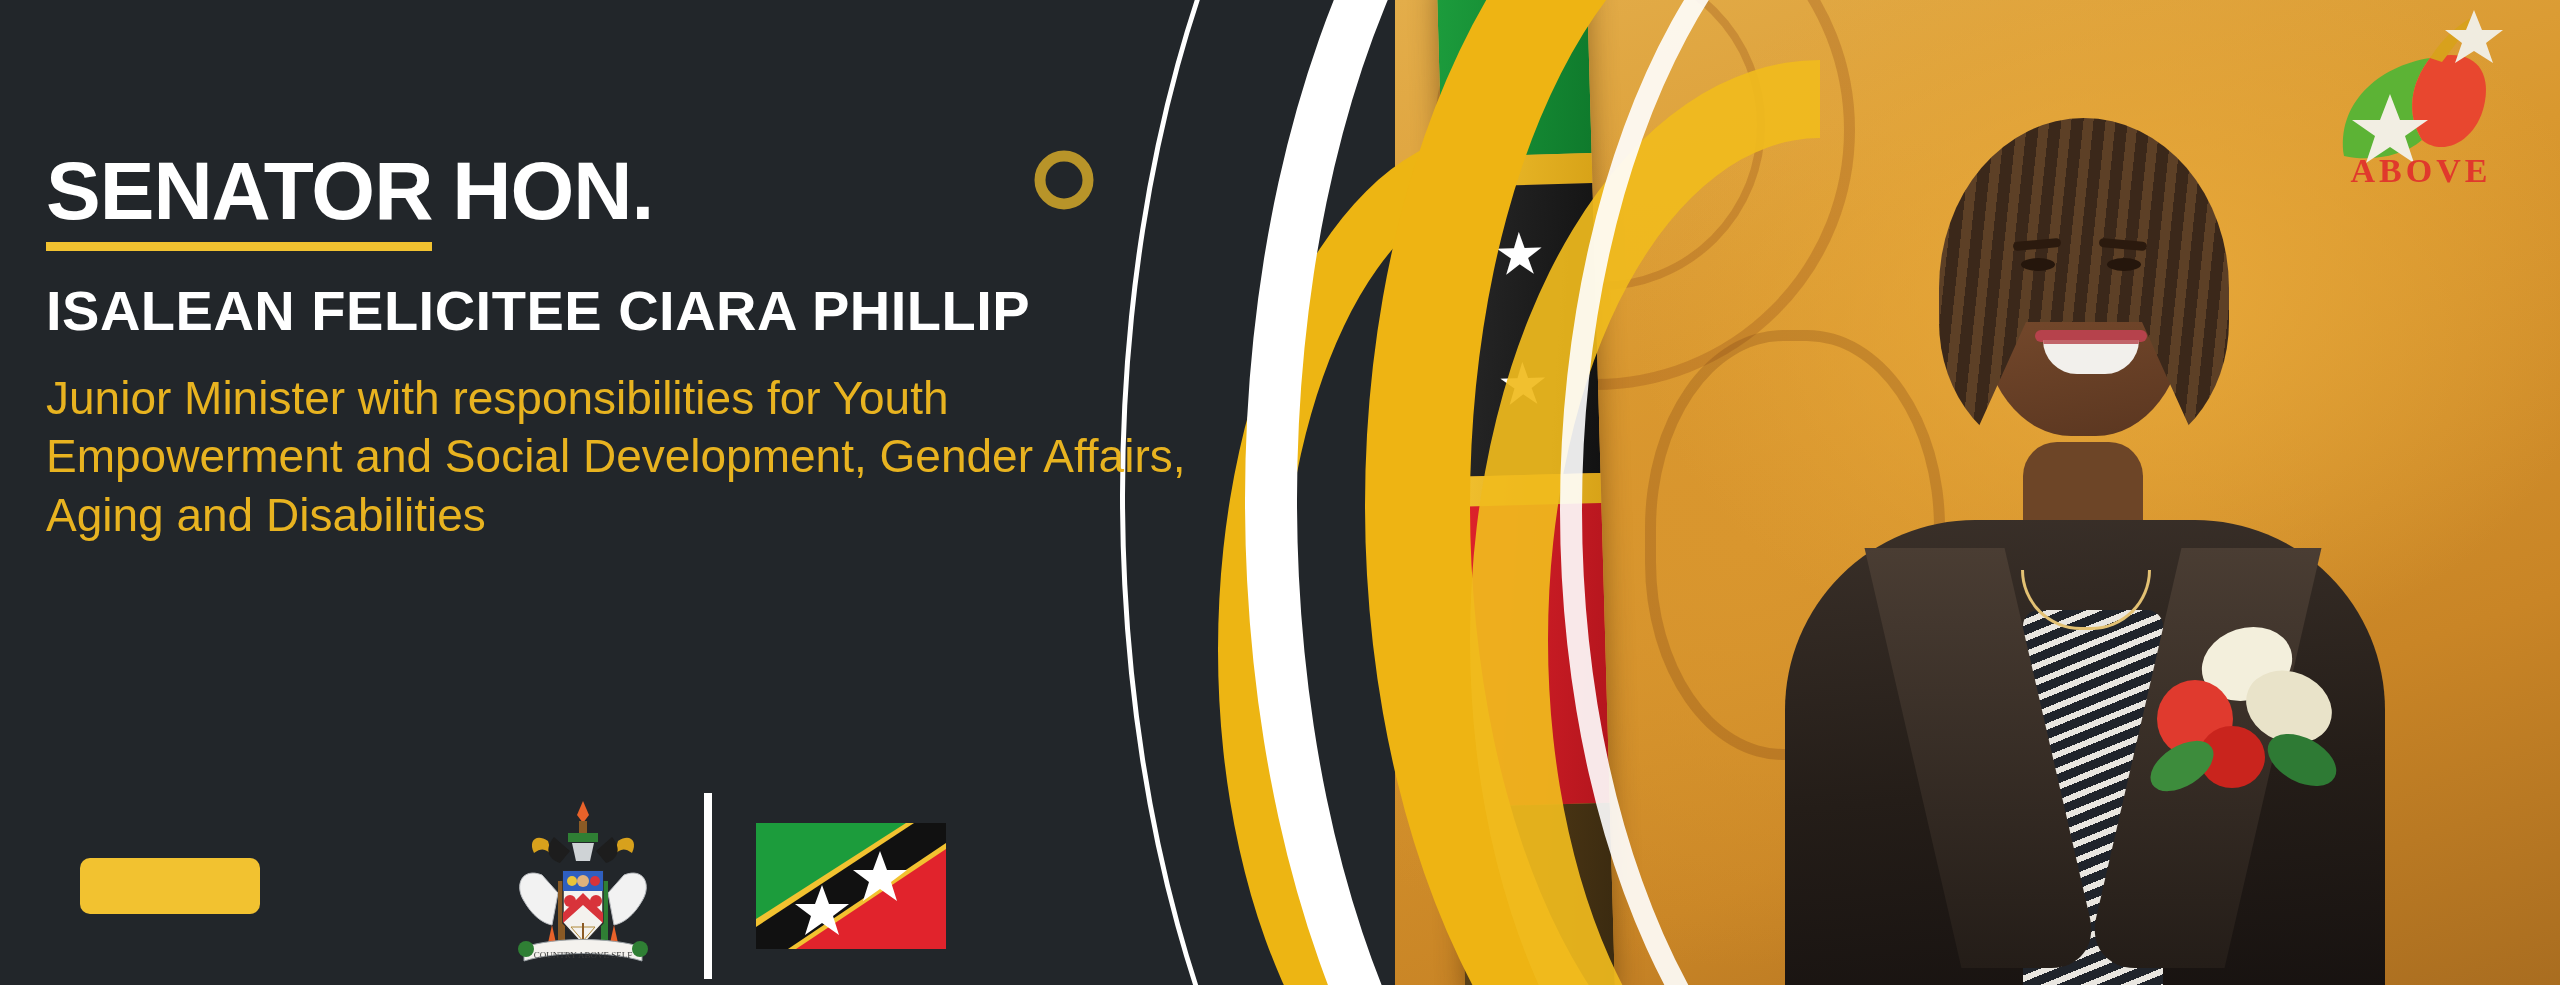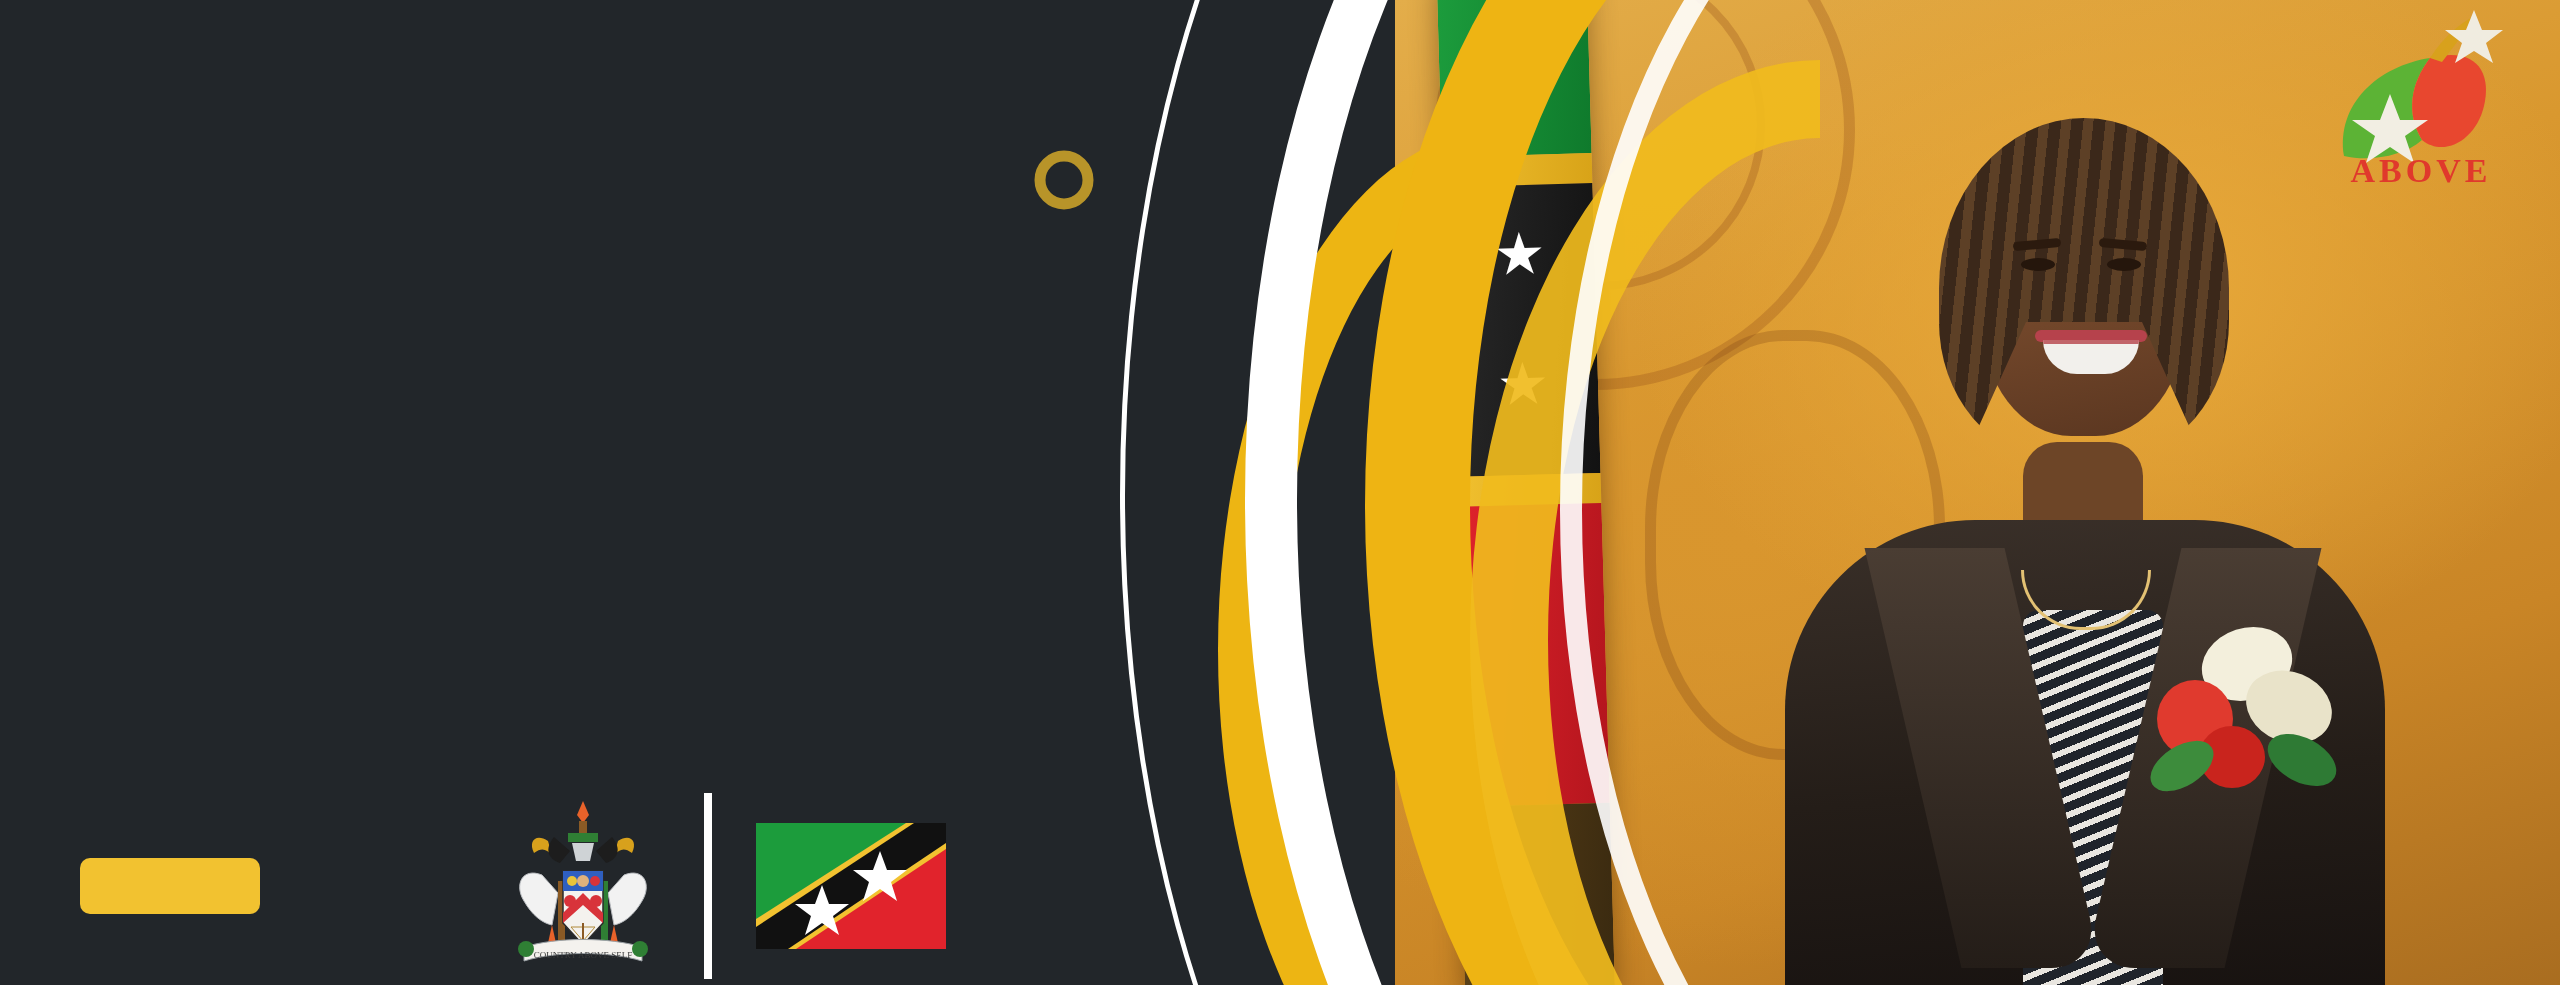--- a/index.html
+++ b/index.html
@@ -239,20 +239,28 @@
     <svg viewBox="0 0 190 190">
       <path d="M18 150 C10 98 52 60 104 52 C84 78 80 108 96 134 C78 150 44 156 18 150 Z" fill="#5cb335"></path>
       <path d="M104 52 C150 40 166 66 158 100 C150 134 118 152 96 134 C80 108 84 78 104 52 Z" fill="#e8472f"></path>
       <path d="M104 52 C118 30 134 18 148 10 C138 28 128 40 116 56 Z" fill="#d8a11c"></path>
       <polygon points="148,4 156,24 177,24 160,37 167,57 148,45 129,57 136,37 119,24 140,24" fill="#f0ece0"></polygon>
       <polygon points="64,88 74,114 102,114 79,130 88,157 64,141 40,157 49,130 26,114 54,114" fill="#f2eee3"></polygon>
     </svg>
     <div class="sknis-text">ABOVE</div>
   </div>
 
+  <div class="text-block">
+    <div class="title-row">
+      <span class="t-senator">SENATOR</span>
+      <span class="t-hon">HON.</span>
+    </div>
+    <div class="t-name">ISALEAN FELICITEE CIARA PHILLIP</div>
+    <div class="t-role">Junior Minister with responsibilities for Youth Empowerment and Social Development, Gender Affairs, Aging and Disabilities</div>
+  </div>
 
   <div class="insignia">
 
     <div class="gold-chip"></div>
 
     <div class="coa">
       <svg viewBox="0 0 150 178">
 
         <path d="M75 4 L81 18 L75 26 L69 18 Z" fill="#e8622a"></path>
         <rect x="71" y="24" width="8" height="14" fill="#8a5a25"></rect>

